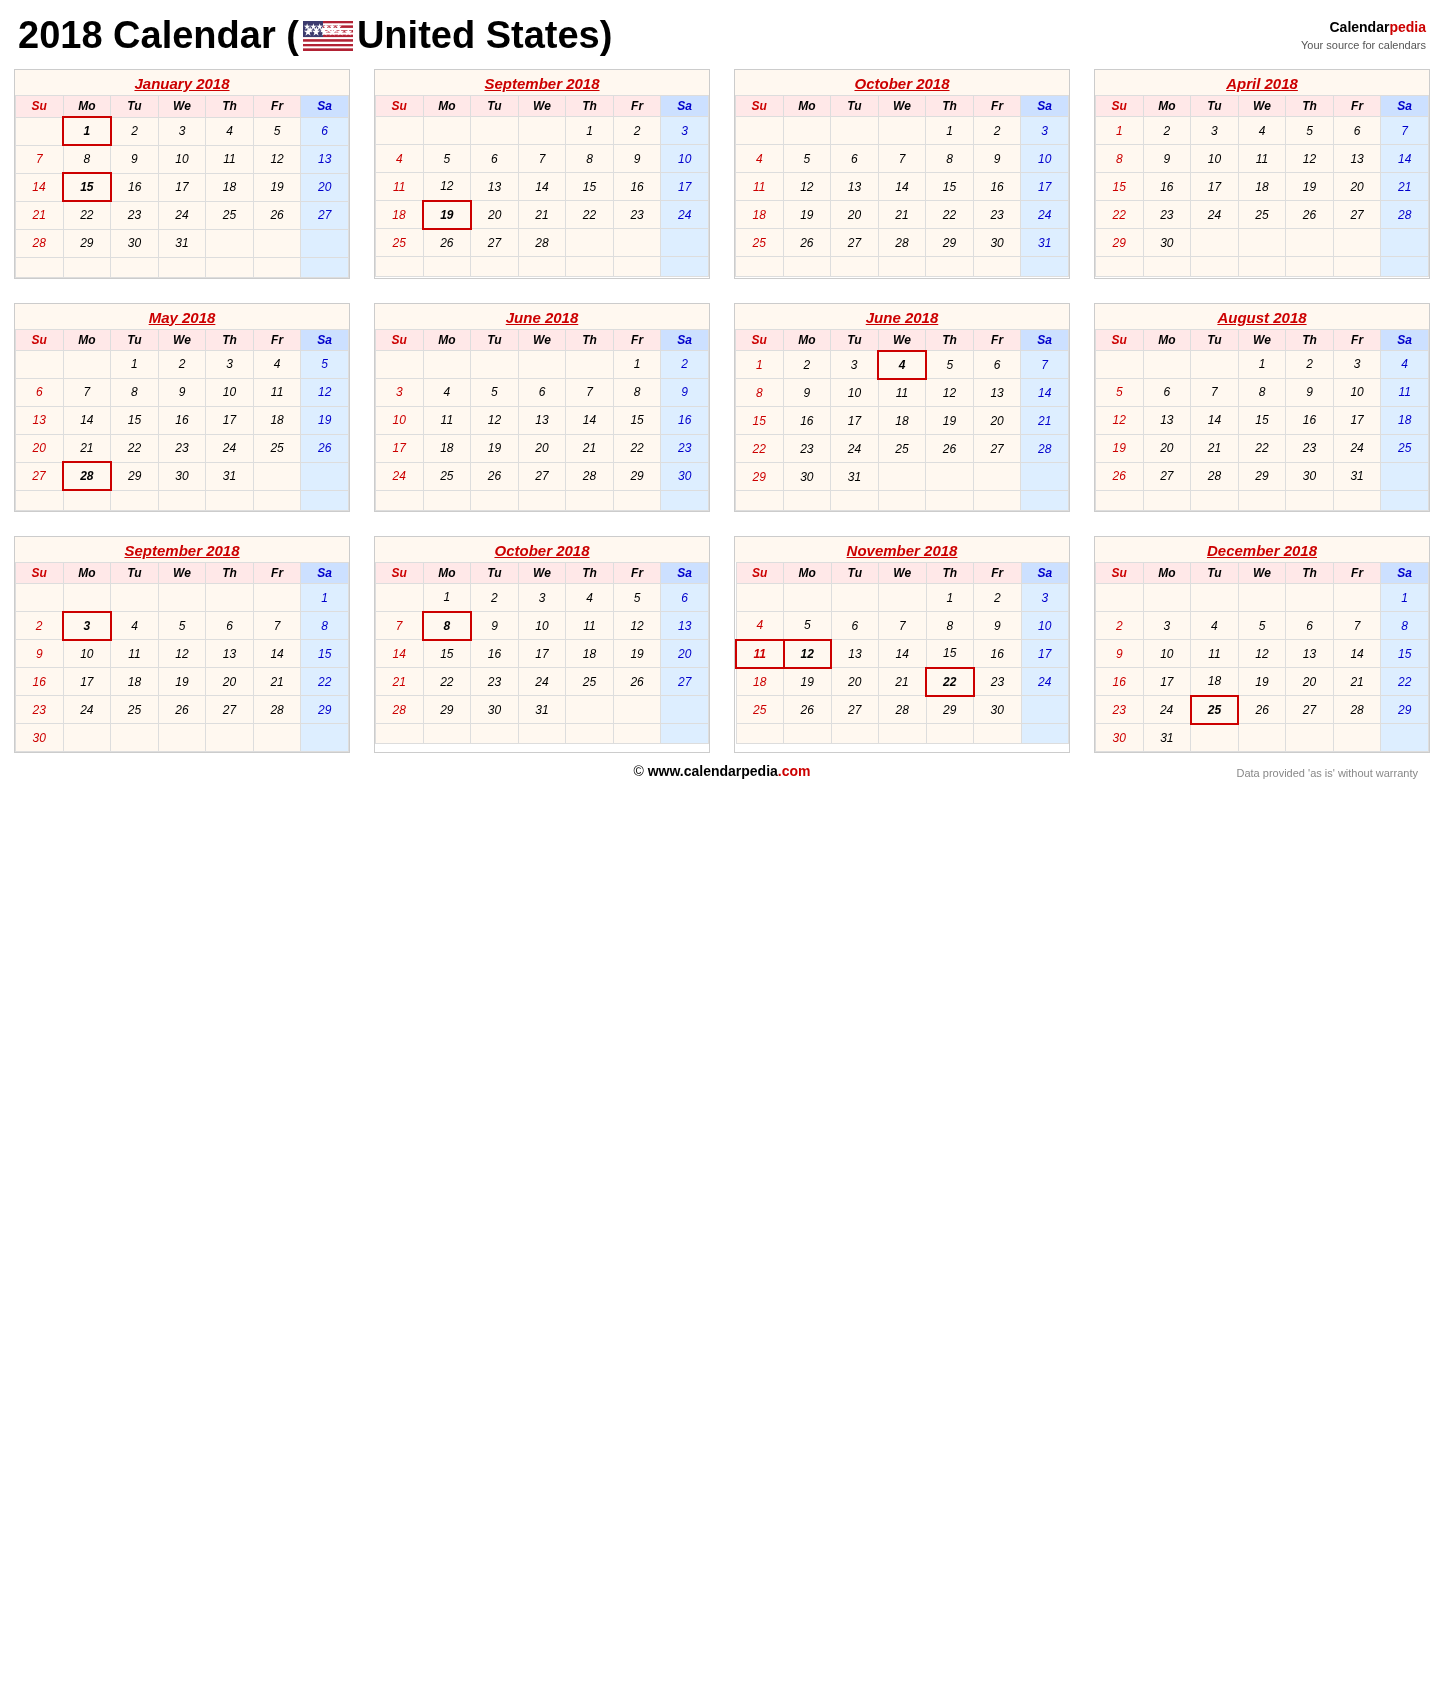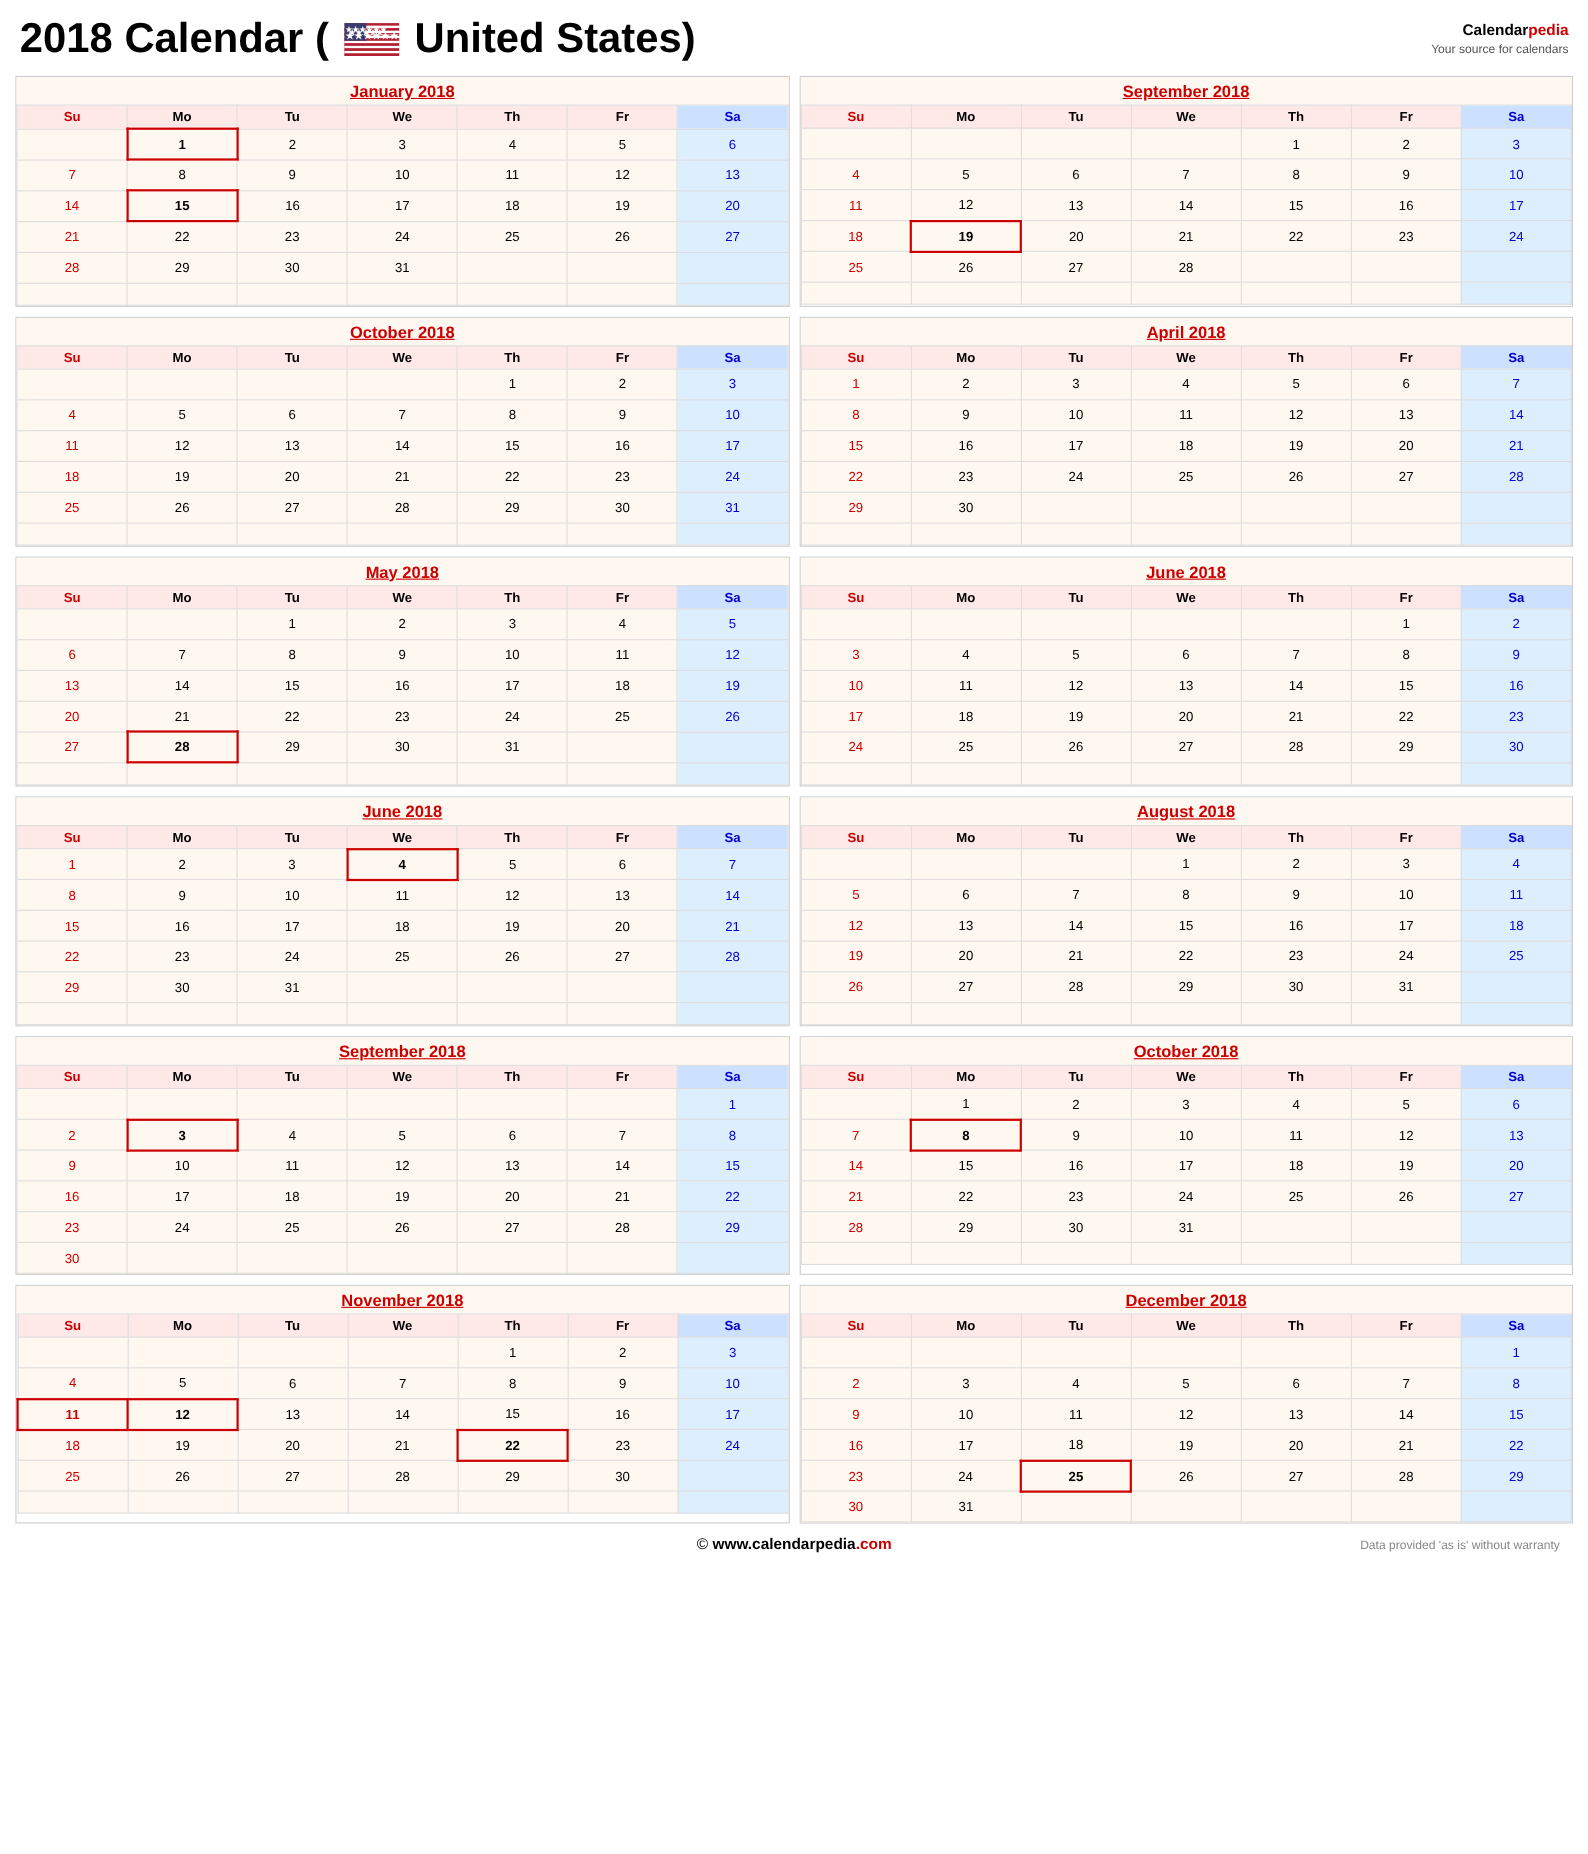--- a/index.html
+++ b/index.html
@@ -16,39 +16,39 @@
       justify-content: space-between;
       margin-bottom: 8px;
       padding: 4px 8px;
     }
     .page-title {
       font-size: 38px;
       font-weight: bold;
       color: #000;
       display: flex;
       align-items: center;
-      gap: 10px;
     }
     .calendarpedia-logo {
       text-align: right;
       font-size: 12px;
       line-height: 1.4;
     }
     .calendarpedia-logo .brand {
       font-size: 14px;
       font-weight: bold;
     }
     .calendarpedia-logo .brand span { color: #cc0000; }
     .calendarpedia-logo .tagline { color: #555; font-size: 11px; }
 
     .calendar-grid {
       display: grid;
-      grid-template-columns: repeat(2, 1fr);
-      gap: 9px;
+      grid-template-columns: repeat(4, 1fr);
+      gap: 24px;
       padding: 0 4px;
+      font-style: italic;
     }
 
     .month-block {
       border: 1px solid #ccc;
       background: #fff;
     }
 
     .month-title {
       text-align: center;
       font-size: 15px;

